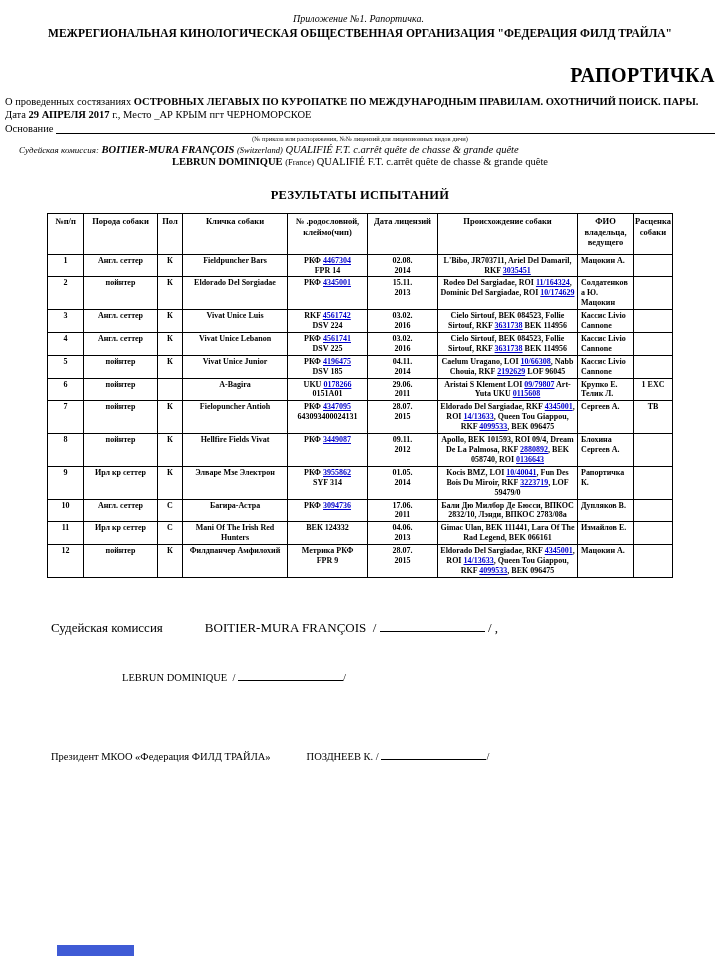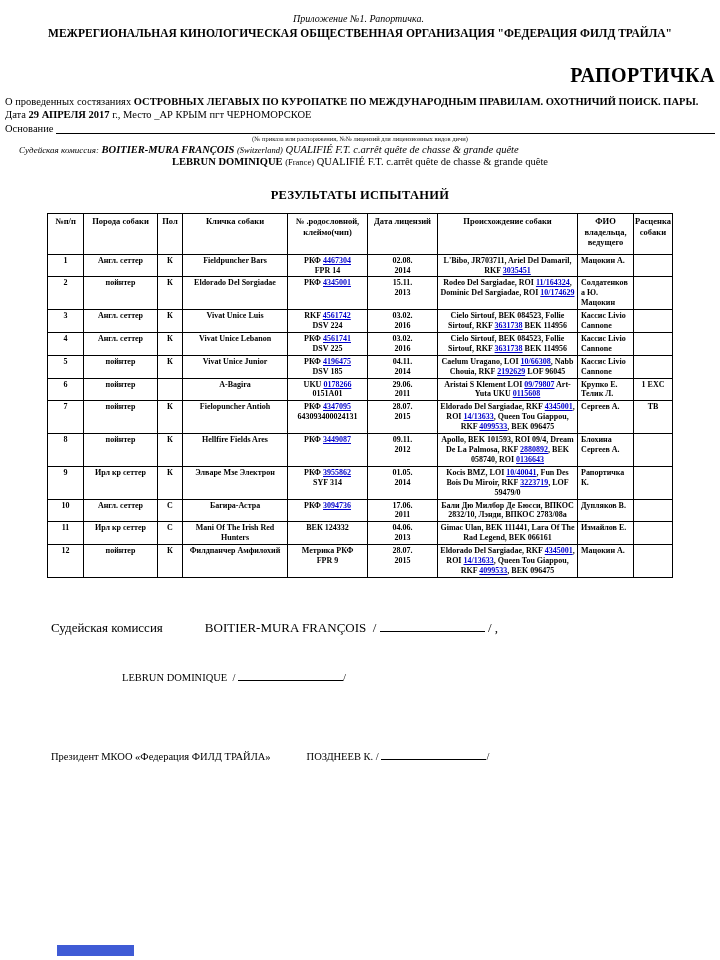--- a/index.html
+++ b/index.html
@@ -211,21 +211,21 @@
             <div>2015</div>
           </td>
           <td><span>Eldorado Del Sargiadae, RKF </span><span class="lnk">4345001</span><span>, ROI </span><span class="lnk">14/13633</span><span>, Queen Tou Giappou, RKF </span><span class="lnk">4099533</span><span>, BEK 096475</span></td>
           <td class="owner">Сергеев А.</td>
           <td>ТВ</td>
         </tr>
         <tr>
           <td>8</td>
           <td>пойнтер</td>
           <td>К</td>
-          <td>Hellfire Fields Ares</td>
+          <td>Hellfire Fields Vivat</td>
           <td>
             <div><span>РКФ </span><span class="lnk">3449087</span></div>
           </td>
           <td>
             <div>09.11.</div>
             <div>2012</div>
           </td>
           <td><span>Apollo, BEK 101593, ROI 09/4, Dream De La Palmosa, RKF </span><span class="lnk">2880892</span><span>, BEK 058740, ROI </span><span class="lnk">0136643</span></td>
           <td class="owner">Блохина Сергеев А.</td>
           <td></td>

